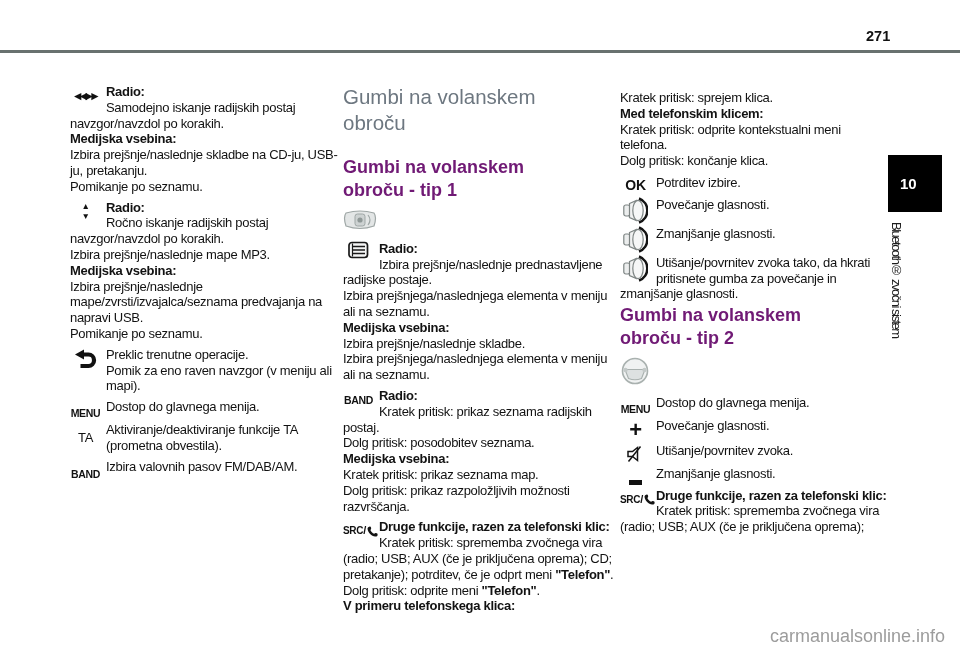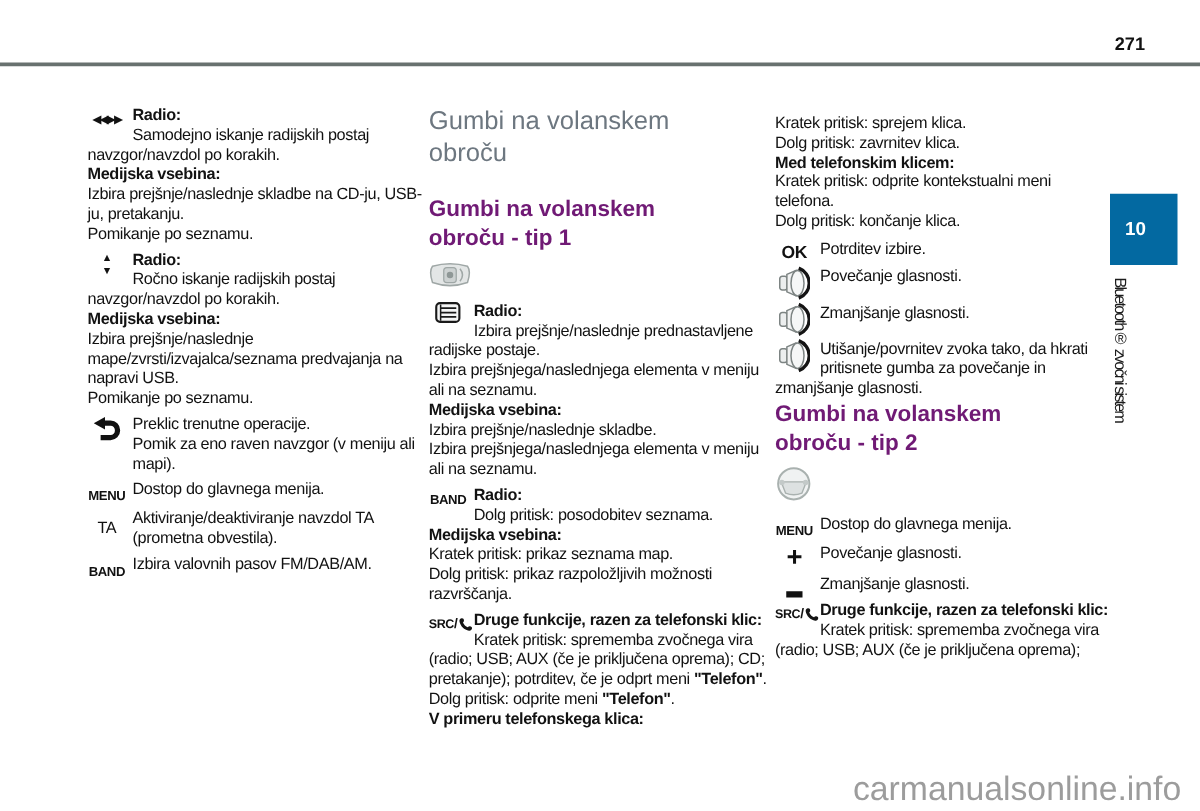--- a/index.html
+++ b/index.html
@@ -1,26 +1,26 @@
 <!DOCTYPE html>
 <html><head>
 <meta charset="utf-8">
 <style>
   html,body{margin:0;padding:0;width:960px;height:649px;background:#fff;overflow:hidden;}
   body{position:relative;font-family:"Liberation Sans","DejaVu Sans",sans-serif;color:#121212;}
 
-  .page-number{position:absolute;top:28px;left:866px;width:50px;text-align:right;
+  .page-number{position:absolute;top:28px;left:866px;width:50px;text-align:left;
     font-size:14.5px;font-weight:bold;}
   .top-rule{position:absolute;top:50px;left:0;width:960px;height:3px;background:#68716f;}
-  .chapter-tab{position:absolute;left:888px;top:155px;width:54px;height:57px;background:#0369a1;
+  .chapter-tab{position:absolute;left:888px;top:155px;width:54px;height:57px;background:#000000;
     color:#fff;font-weight:bold;font-size:15px;display:flex;align-items:center;
     padding-left:12px;box-sizing:border-box;}
   .side-label{position:absolute;left:889px;top:222px;writing-mode:vertical-rl;
     font-size:13px;letter-spacing:-1.5px;color:#1c1c1c;}
-  .watermark{position:absolute;right:15px;bottom:2px;font-size:27px;color:#9c9c9c;}
+  .watermark{position:absolute;right:15px;bottom:2px;font-size:18px;color:#9c9c9c;}
 
   .col{position:absolute;top:84px;font-size:13px;line-height:15.8px;letter-spacing:-0.3px;}
   #col1{left:70px;width:280px;}
   #col2{left:343px;width:272px;}
   #col3{left:620px;width:267px;}
 
   h1.section-title{font-size:20.5px;line-height:26px;font-weight:400;color:#6d7780;
     margin:0 0 20px;max-width:240px;clear:left;letter-spacing:0;}
   h2.sub-heading{font-size:18px;line-height:23px;font-weight:bold;color:#701a75;
     margin:2px 0 7px;max-width:232px;clear:left;letter-spacing:0;}
@@ -65,39 +65,40 @@
         <span class="line"><span class="b">Radio:</span></span>
         <span class="line"><span>Samodejno iskanje radijskih postaj navzgor/navzdol po korakih.</span></span>
         <span class="line"><span class="b">Medijska vsebina:</span></span>
         <span class="line"><span>Izbira prejšnje/naslednje skladbe na CD-ju, USB-ju, pretakanju.</span></span>
         <span class="line"><span>Pomikanje po seznamu.</span></span>
       </div>
       <div class="entry has-icon">
         <span class="islot i-updown">▲<br>▼</span>
         <span class="line"><span class="b">Radio:</span></span>
         <span class="line"><span>Ročno iskanje radijskih postaj navzgor/navzdol po korakih.</span></span>
+        <span class="line"><span>Izbira prejšnje/naslednje mape MP3.</span></span>
         <span class="line"><span class="b">Medijska vsebina:</span></span>
         <span class="line"><span>Izbira prejšnje/naslednje mape/zvrsti/izvajalca/seznama predvajanja na napravi USB.</span></span>
         <span class="line"><span>Pomikanje po seznamu.</span></span>
       </div>
       <div class="entry has-icon">
         <span class="islot i-back"><svg width="22" height="20" viewBox="0 0 22 20">
             <polygon points="0,5.5 9,0.5 9,10.5" fill="#111"></polygon>
             <path d="M7 5.5 H13.5 A5.5 5.5 0 0 1 19 11 V11.5 A5.5 5.5 0 0 1 13.5 17 H5.5" fill="none" stroke="#111" stroke-width="4.2"></path>
           </svg></span>
         <span class="line"><span>Preklic trenutne operacije.</span></span>
         <span class="line"><span>Pomik za eno raven navzgor (v meniju ali mapi).</span></span>
       </div>
       <div class="entry has-icon">
         <span class="islot i-menu">MENU</span>
         <span class="line"><span>Dostop do glavnega menija.</span></span>
       </div>
       <div class="entry has-icon">
         <span class="islot i-ta">TA</span>
-        <span class="line"><span>Aktiviranje/deaktiviranje navzdol TA (prometna obvestila).</span></span>
+        <span class="line"><span>Aktiviranje/deaktiviranje funkcije TA (prometna obvestila).</span></span>
       </div>
       <div class="entry has-icon">
         <span class="islot i-band">BAND</span>
         <span class="line"><span>Izbira valovnih pasov FM/DAB/AM.</span></span>
       </div>
     </div>
   <div id="col2" class="col">
       <h1 class="section-title">Gumbi na volanskem obroču</h1>
       <h2 class="sub-heading">Gumbi na volanskem obroču - tip 1</h2>
       <div class="wheel"><svg width="34" height="22" viewBox="0 0 34 22">
@@ -115,39 +116,39 @@
         <span class="line"><span class="b">Radio:</span></span>
         <span class="line"><span>Izbira prejšnje/naslednje prednastavljene radijske postaje.</span></span>
         <span class="line"><span>Izbira prejšnjega/naslednjega elementa v meniju ali na seznamu.</span></span>
         <span class="line"><span class="b">Medijska vsebina:</span></span>
         <span class="line"><span>Izbira prejšnje/naslednje skladbe.</span></span>
         <span class="line"><span>Izbira prejšnjega/naslednjega elementa v meniju ali na seznamu.</span></span>
       </div>
       <div class="entry has-icon">
         <span class="islot i-list">BAND</span>
         <span class="line"><span class="b">Radio:</span></span>
+        <span class="line"><span>Kratek pritisk: prikaz seznama radijskih postaj.</span></span>
         <span class="line"><span>Dolg pritisk: posodobitev seznama.</span></span>
         <span class="line"><span class="b">Medijska vsebina:</span></span>
         <span class="line"><span>Kratek pritisk: prikaz seznama map.</span></span>
         <span class="line"><span>Dolg pritisk: prikaz razpoložljivih možnosti razvrščanja.</span></span>
       </div>
       <div class="entry has-icon">
         <span class="islot i-srcphone"><span>SRC</span><span class="slash">/</span><svg width="11" height="11" viewBox="0 0 14 14">
             <path d="M3 0.8 C4.4 0.6 5.2 1.5 5.3 2.9 C5.4 3.9 5 4.5 4.3 5.1 C5.2 7.3 7 9.1 9.2 10 C9.8 9.3 10.4 8.9 11.4 9 C12.8 9.1 13.7 9.9 13.5 11.3 C13.3 12.7 11.9 13.7 10.4 13.4 C5.6 12.6 1.5 8.5 0.7 3.7 C0.4 2.2 1.6 1 3 0.8 Z" fill="#141414"></path>
           </svg></span>
         <span class="line"><span class="b">Druge funkcije, razen za telefonski klic:</span></span>
         <span class="line"><span>Kratek pritisk: sprememba zvočnega vira (radio; USB; AUX (če je priključena oprema); CD; pretakanje); potrditev, če je odprt meni </span><span class="b">"Telefon"</span><span>.</span></span>
         <span class="line"><span>Dolg pritisk: odprite meni </span><span class="b">"Telefon"</span><span>.</span></span>
         <span class="line"><span class="b">V primeru telefonskega klica:</span></span>
       </div>
     </div>
   <div id="col3" class="col">
       <div class="entry">
         <span class="line"><span>Kratek pritisk: sprejem klica.</span></span>
-        <span class="line"><span>Dolg pritisk: zavrnitev klica.</span></span>
         <span class="line"><span class="b">Med telefonskim klicem:</span></span>
         <span class="line"><span>Kratek pritisk: odprite kontekstualni meni telefona.</span></span>
         <span class="line"><span>Dolg pritisk: končanje klica.</span></span>
       </div>
       <div class="entry has-icon">
         <span class="islot i-ok">OK</span>
         <span class="line"><span>Potrditev izbire.</span></span>
       </div>
       <div class="entry has-icon">
         <span class="islot i-speaker"><svg width="25" height="27" viewBox="0 0 25 27">
@@ -185,20 +186,27 @@
         </svg></div>
       <div class="entry has-icon">
         <span class="islot i-menu">MENU</span>
         <span class="line"><span>Dostop do glavnega menija.</span></span>
       </div>
       <div class="entry has-icon">
         <span class="islot i-plus">+</span>
         <span class="line"><span>Povečanje glasnosti.</span></span>
       </div>
       <div class="entry has-icon">
+        <span class="islot i-mute"><svg width="18" height="18" viewBox="0 0 18 18">
+            <polygon points="1,6.5 5.5,6.5 10.5,2.5 10.5,15.5 5.5,11.5 1,11.5" fill="none" stroke="#141414" stroke-width="1.5"></polygon>
+            <line x1="1.5" y1="16.5" x2="13.5" y2="1.5" stroke="#141414" stroke-width="1.5"></line>
+          </svg></span>
+        <span class="line"><span>Utišanje/povrnitev zvoka.</span></span>
+      </div>
+      <div class="entry has-icon">
         <span class="islot i-minus"><span class="minusbar"></span></span>
         <span class="line"><span>Zmanjšanje glasnosti.</span></span>
       </div>
       <div class="entry has-icon">
         <span class="islot i-srcphone"><span>SRC</span><span class="slash">/</span><svg width="11" height="11" viewBox="0 0 14 14">
             <path d="M3 0.8 C4.4 0.6 5.2 1.5 5.3 2.9 C5.4 3.9 5 4.5 4.3 5.1 C5.2 7.3 7 9.1 9.2 10 C9.8 9.3 10.4 8.9 11.4 9 C12.8 9.1 13.7 9.9 13.5 11.3 C13.3 12.7 11.9 13.7 10.4 13.4 C5.6 12.6 1.5 8.5 0.7 3.7 C0.4 2.2 1.6 1 3 0.8 Z" fill="#141414"></path>
           </svg></span>
         <span class="line"><span class="b">Druge funkcije, razen za telefonski klic:</span></span>
         <span class="line"><span>Kratek pritisk: sprememba zvočnega vira (radio; USB; AUX (če je priključena oprema);</span></span>
       </div>

